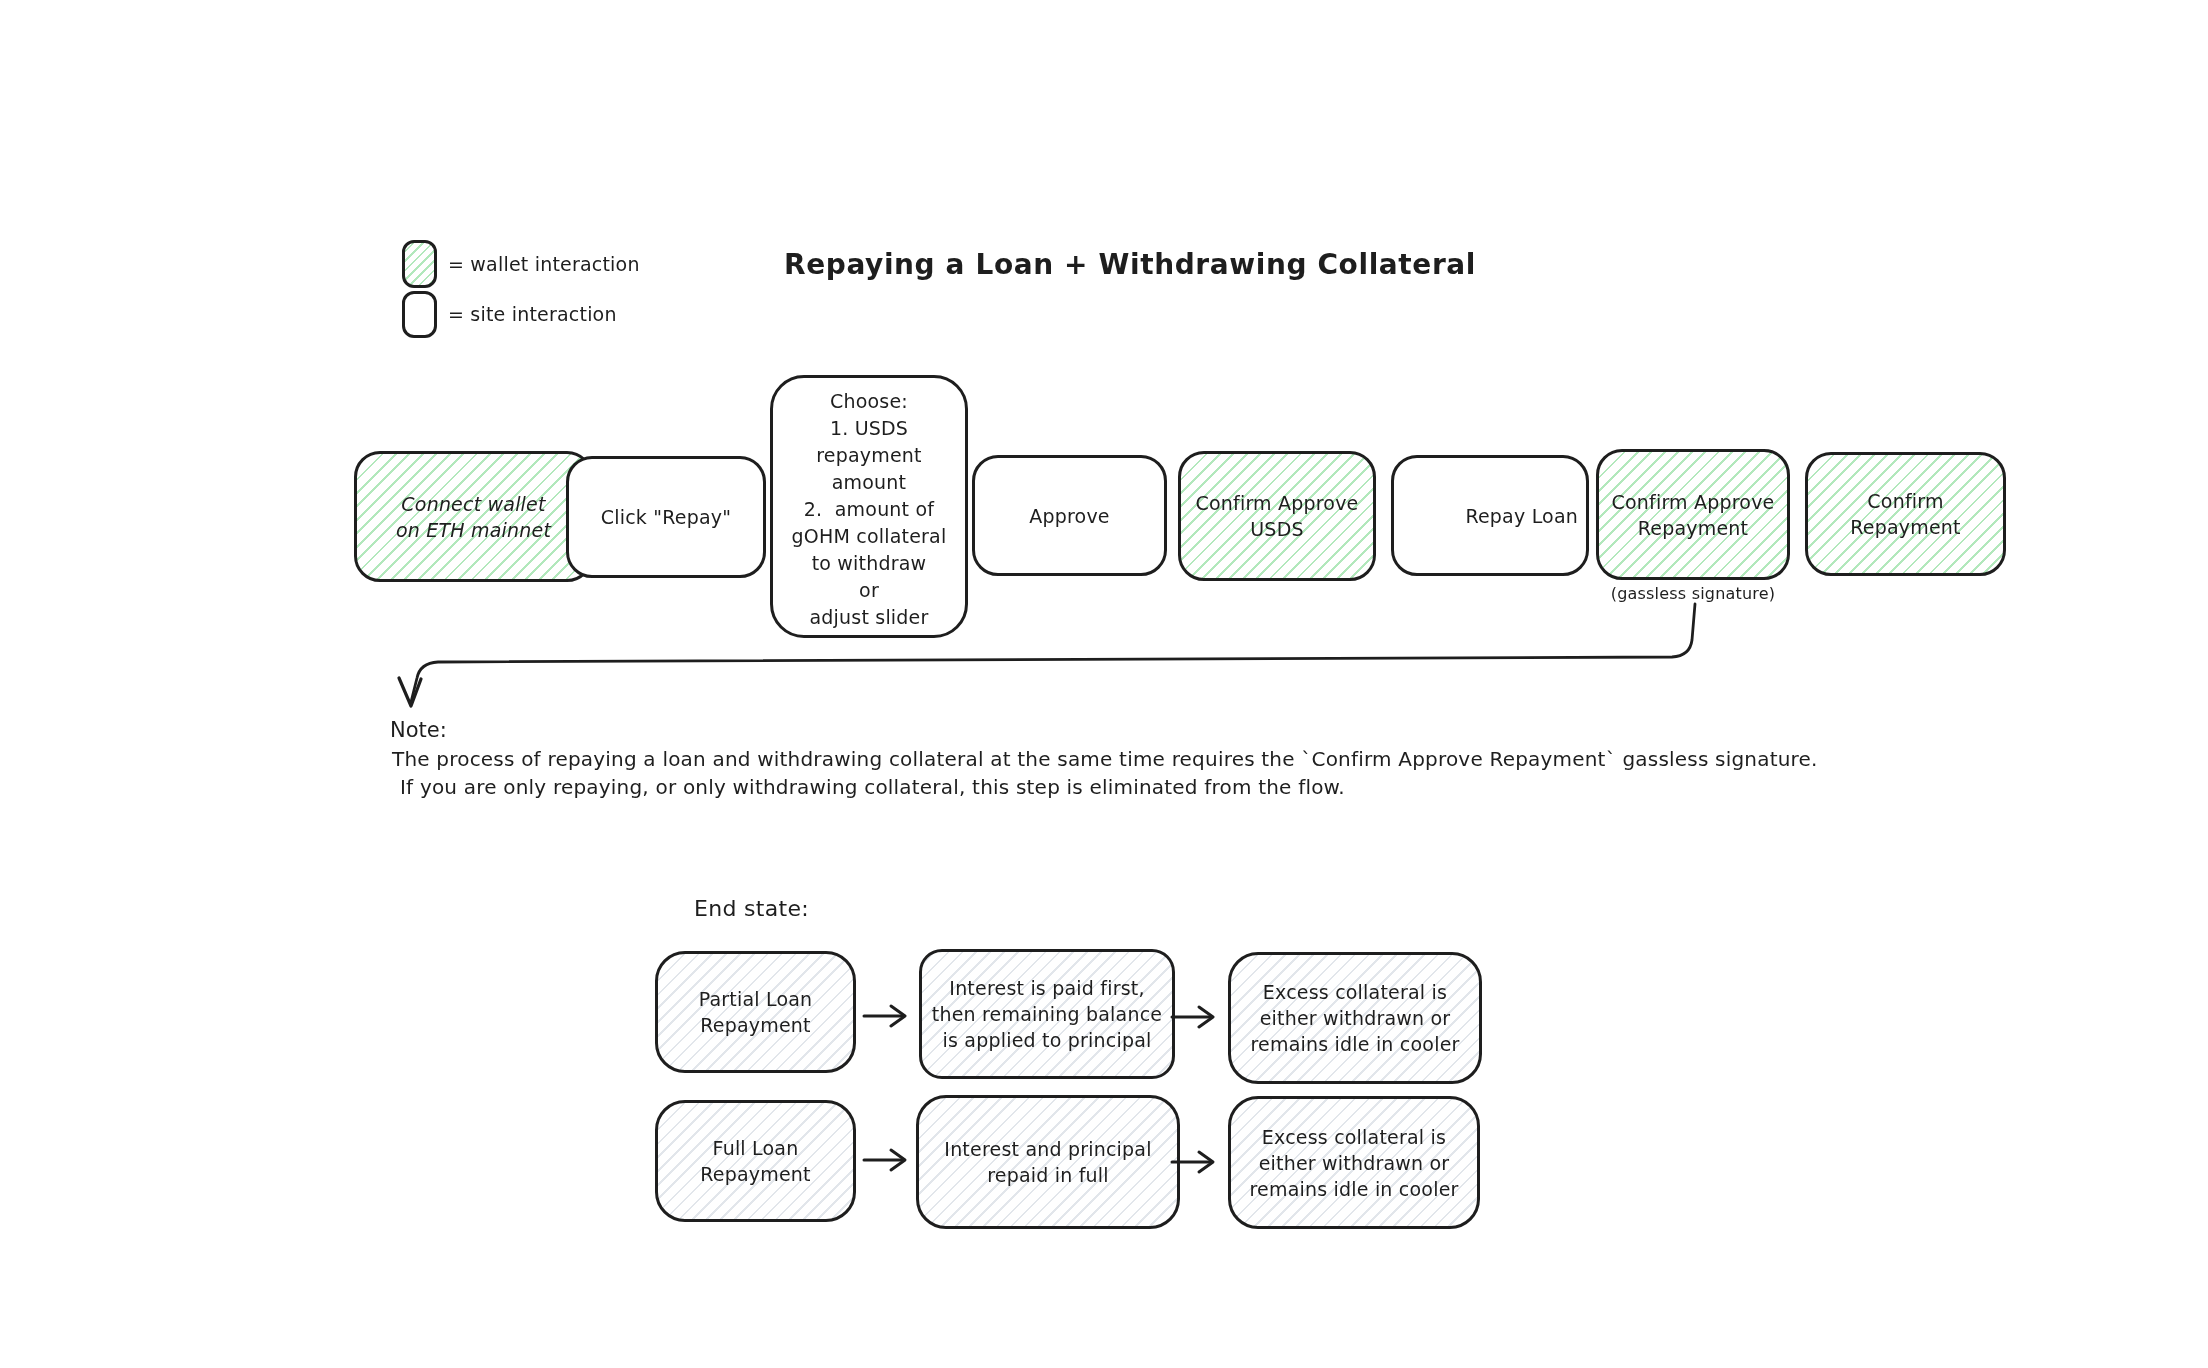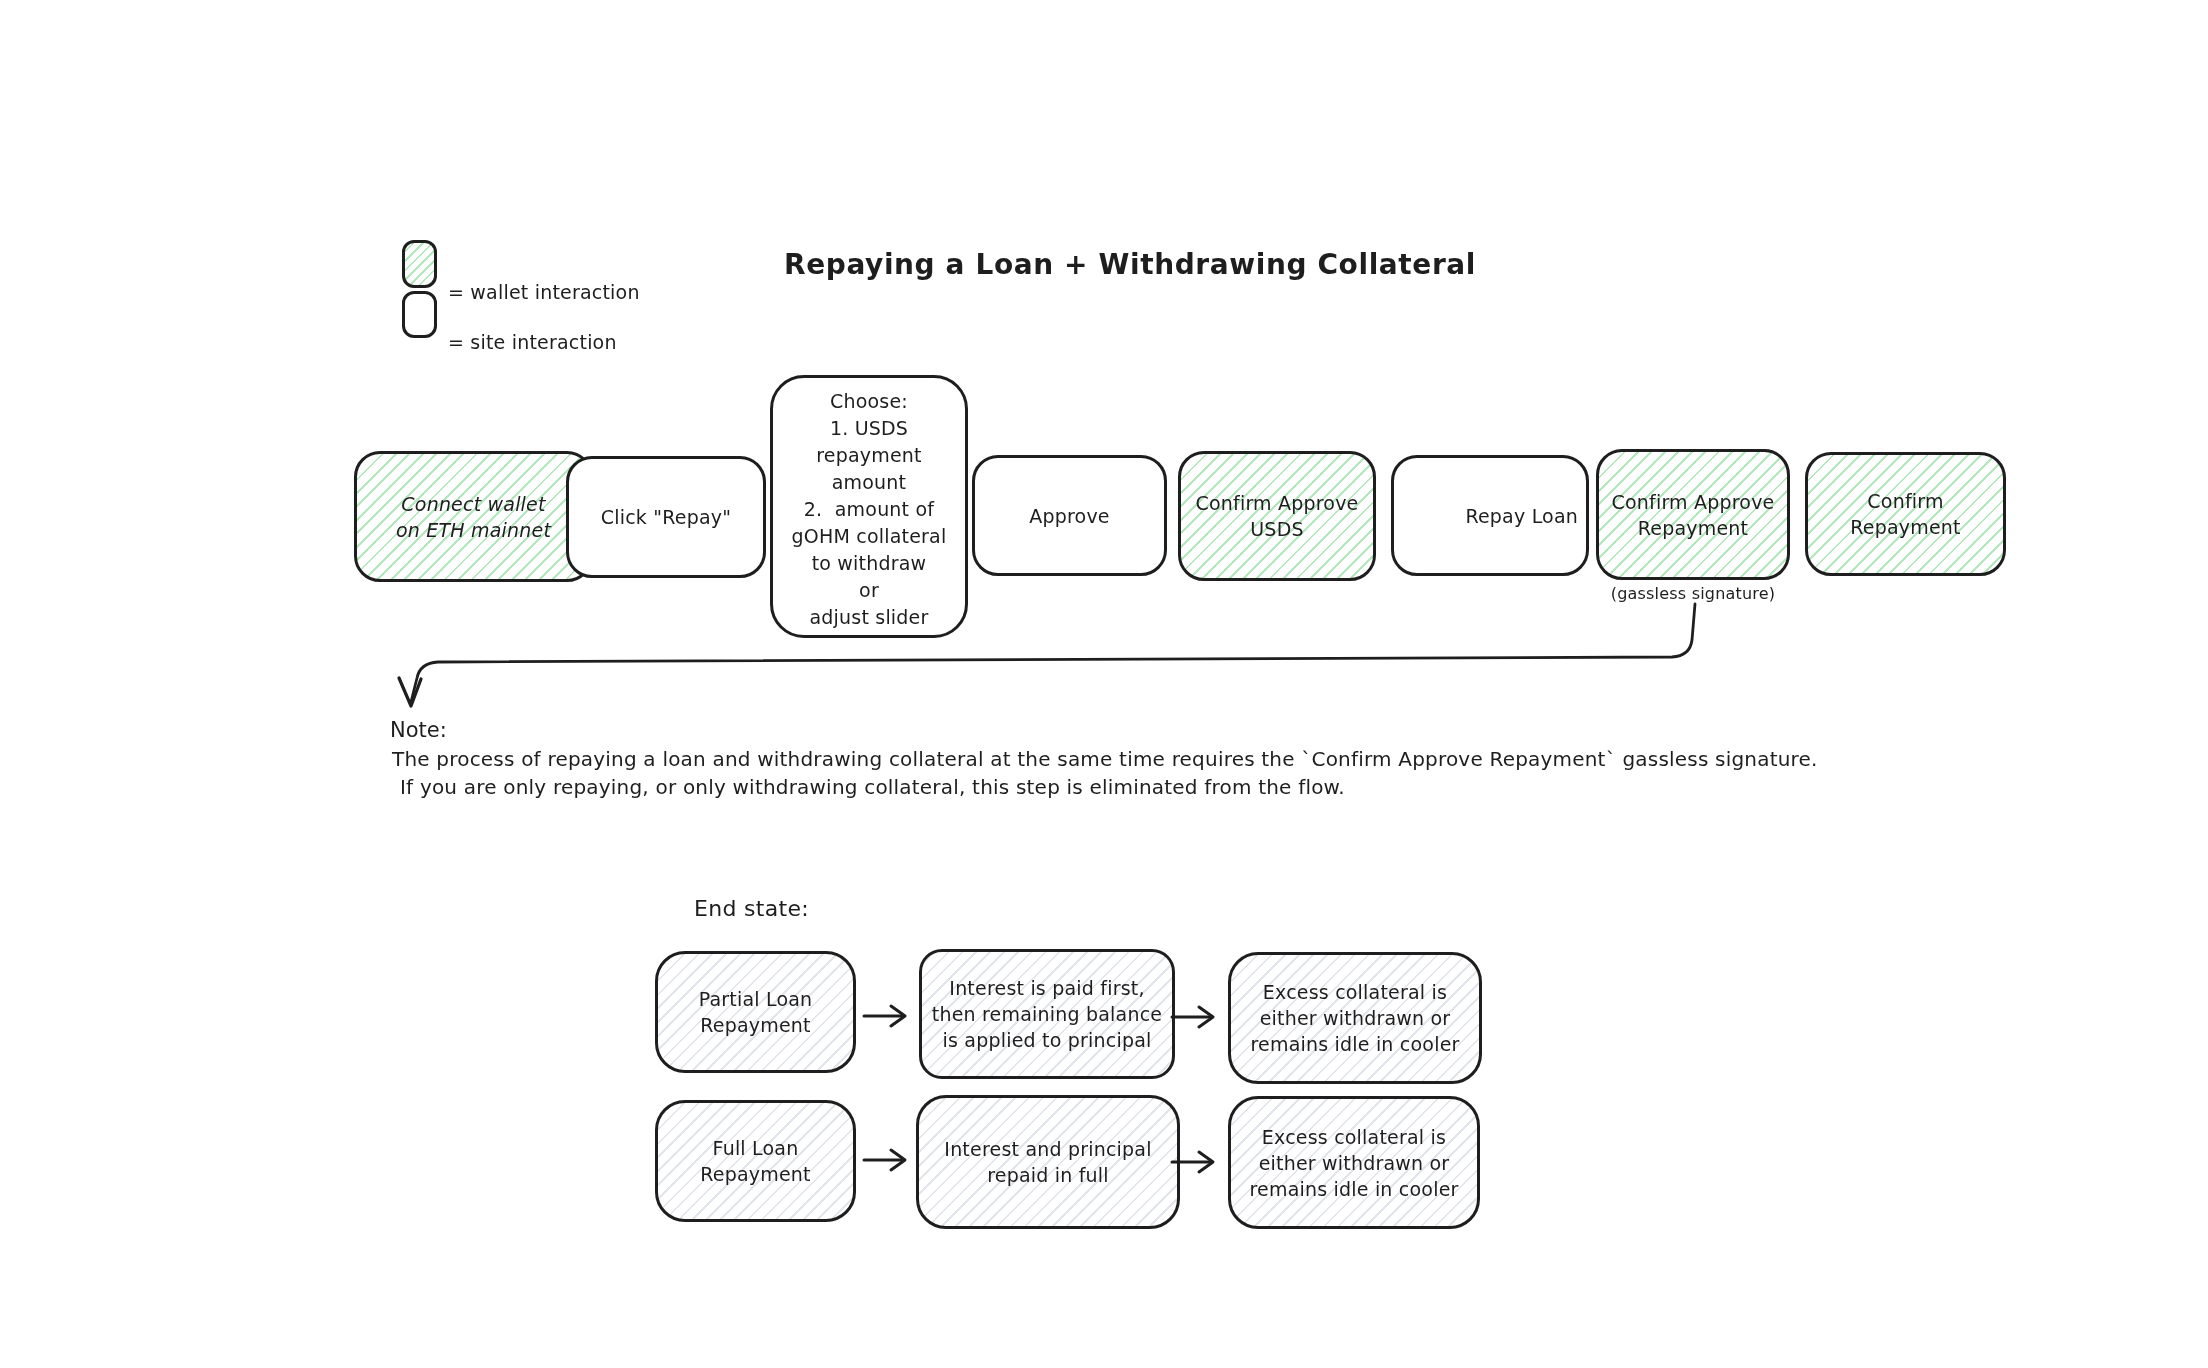--- a/index.html
+++ b/index.html
@@ -69,21 +69,20 @@
   }
   .legend-swatch.wallet {
     background-image: repeating-linear-gradient(135deg,
       rgba(0,0,0,0) 0px, rgba(0,0,0,0) 5px,
       #b2e8bc 5px, #b2e8bc 6.8px);
   }
   .legend-label {
     position: absolute;
     font-size: 19px;
     letter-spacing: 0.2px;
-    margin-top: 28px;
   }
   
   .title {
     position: absolute;
     left: 784px;
     top: 248px;
     width: 700px;
     font-size: 28px;
     font-weight: bold;
     letter-spacing: 0.6px;

